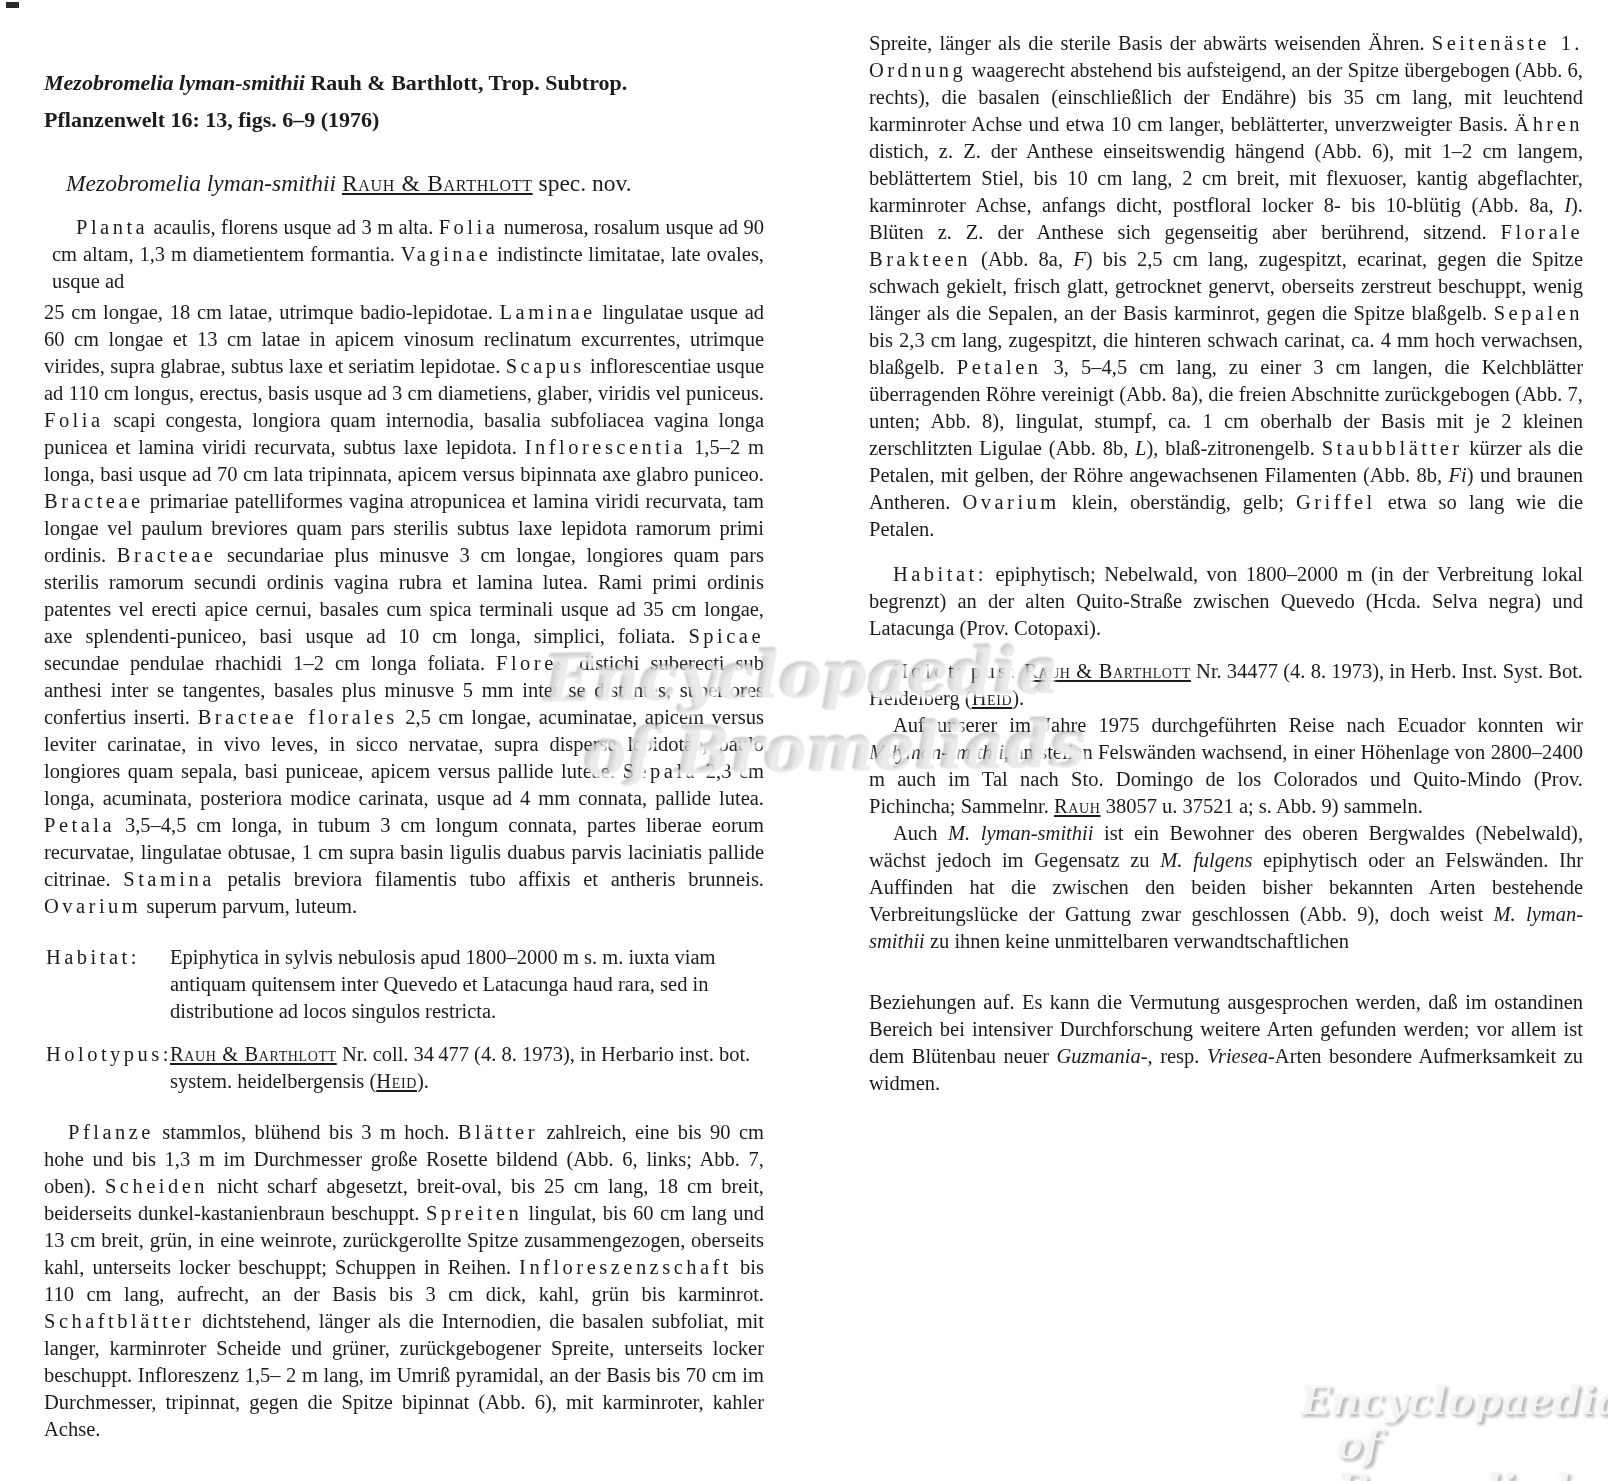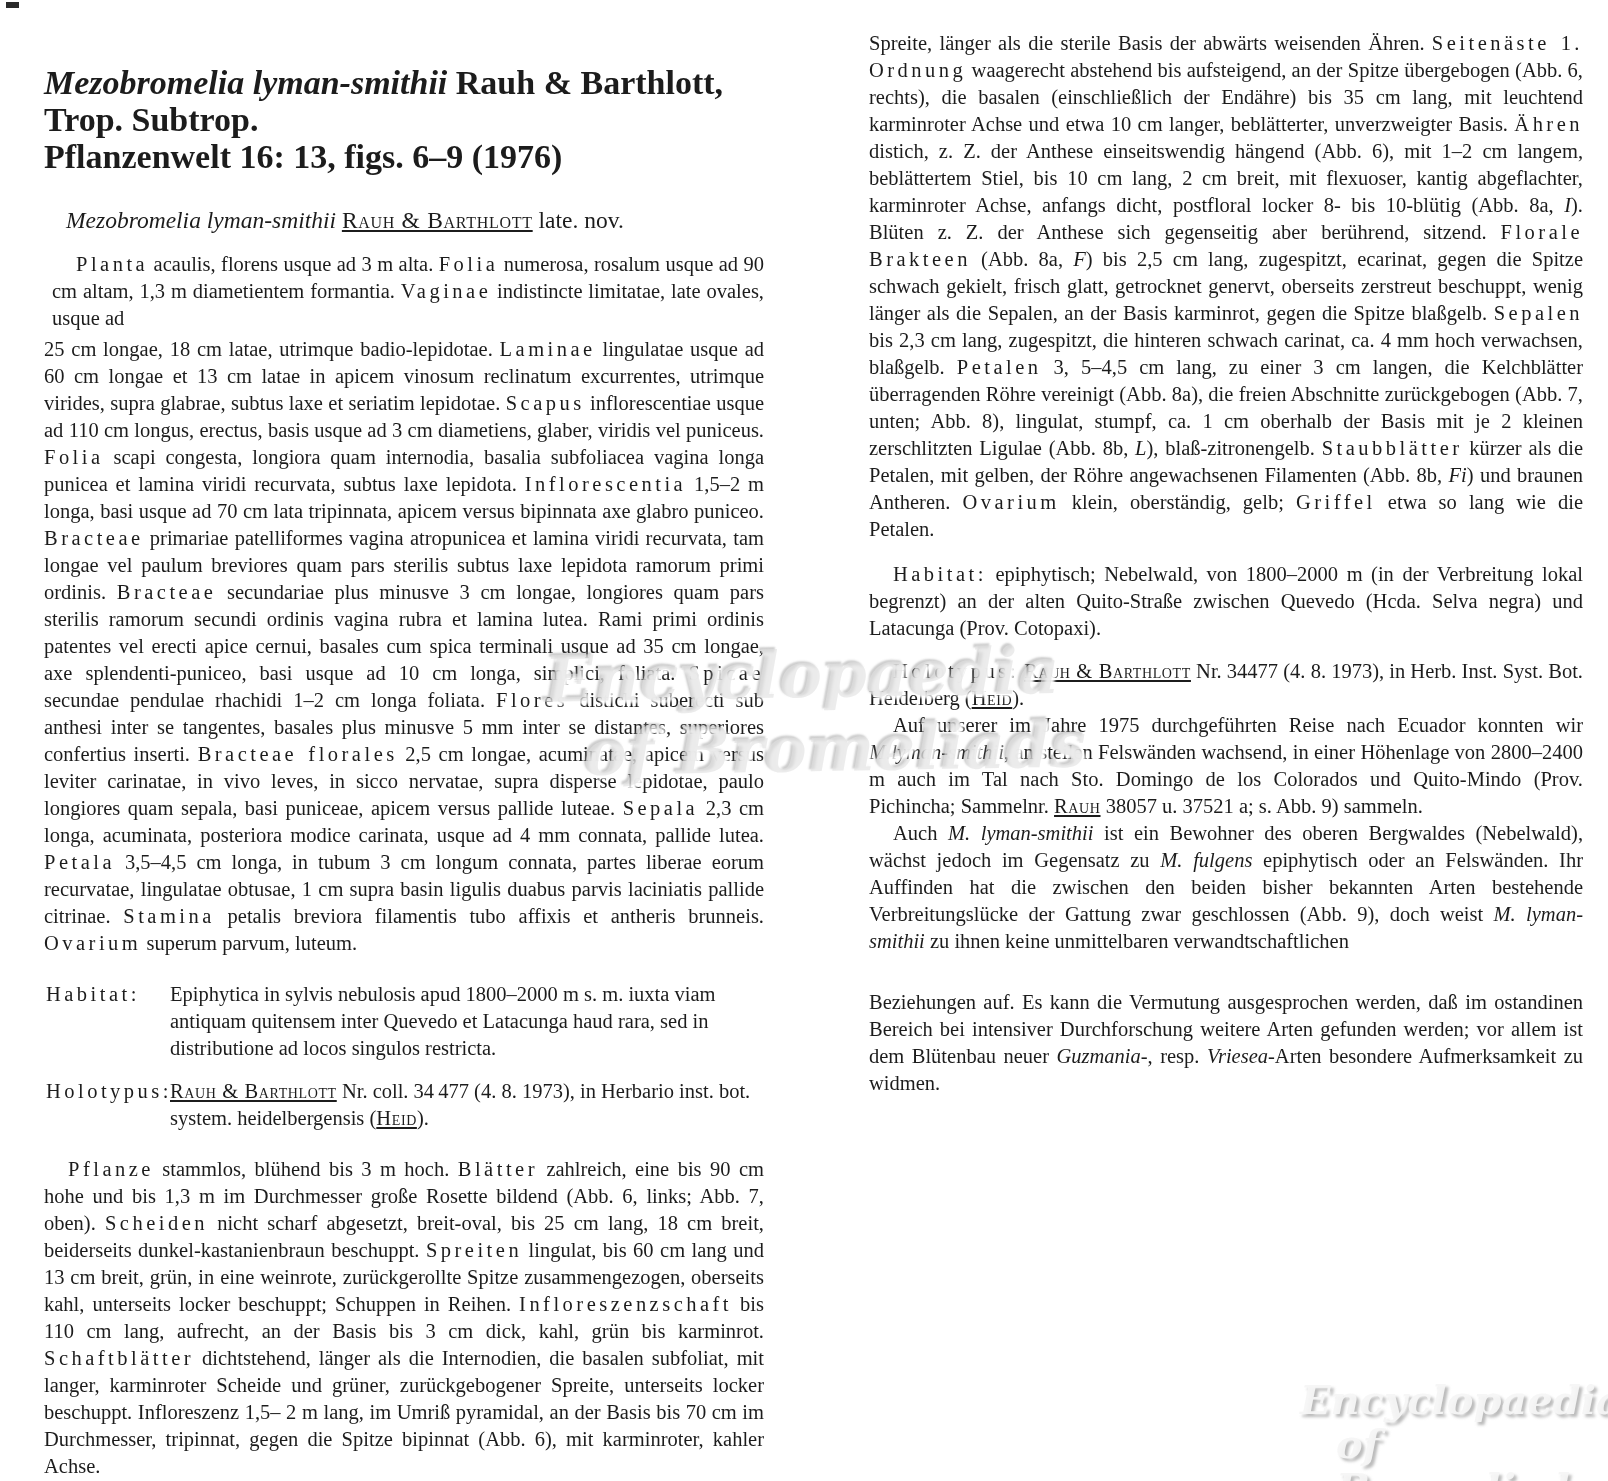--- a/index.html
+++ b/index.html
@@ -15,21 +15,21 @@
   .col-right{left:869px;top:30px;width:714px;}
   p{margin:0;text-align:justify;}
   .ind{text-indent:24px;}
   .i{font-style:italic;}
   .b{font-weight:bold;}
   .bi{font-weight:bold;font-style:italic;}
   .sp{letter-spacing:0.17em;}
   .sc{font-variant:small-caps;letter-spacing:0.03em;text-decoration:underline;}
   sup{font-size:0.62em;line-height:0;}
   
-  [data-name="title"]{font-size:34px;line-height:37px;text-align:left;margin-top:12px;}
+  [data-name="title"]{font-size:22px;line-height:37px;text-align:left;margin-top:12px;}
   [data-name="species-heading"]{font-size:23.5px;line-height:30px;text-align:left;margin-top:30px;text-indent:22px;}
   [data-name="latin-intro"]{margin-top:16px;margin-left:8px;}
   [data-name="footnote"]{margin-top:18px;font-size:19.5px;line-height:25px;}
   [data-name="latin-diagnosis"]{margin-top:4px;}
   .hang{position:relative;padding-left:126px;}
   .hang .hang-label{position:absolute;left:2px;top:0;}
   [data-name="habitat-latin"]{margin-top:24px;}
   [data-name="holotypus-latin"]{margin-top:16px;}
   [data-name="german-description"]{margin-top:24px;}
   [data-name="habitat-german"]{margin-top:18px;}
@@ -58,21 +58,21 @@
   }
 </style>
 </head>
 <body>
 
 <div class="page" data-name="scanned-page">
   <div class="artifact" data-name="scan-artifact"></div>
 
   <div class="col col-left" id="col-left" data-name="left-column">
       <p data-name="title"><span class="bi" data-name="text-segment">Mezobromelia lyman-smithii</span><span class="b" data-name="text-segment"> Rauh &amp; Barthlott, Trop. Subtrop.</span><br><span class="b" data-name="text-segment">Pflanzenwelt 16: 13, figs. 6–9 (1976)</span></p>
-      <p data-name="species-heading"><span class="i" data-name="text-segment">Mezobromelia lyman-smithii</span><span data-name="text-segment"> </span><span class="sc" data-name="text-segment">Rauh &amp; Barthlott</span><span data-name="text-segment"> late. nov.</span></p>
+      <p data-name="species-heading"><span class="i" data-name="text-segment">Mezobromelia lyman-smithii</span><span data-name="text-segment"> </span><span class="sc" data-name="text-segment">Rauh &amp; Barthlott</span><span data-name="text-segment"> spec. nov.</span></p>
       <p class="ind" data-name="latin-intro"><span class="sp" data-name="text-segment">Planta</span><span data-name="text-segment"> acaulis, florens usque ad 3 m alta. </span><span class="sp" data-name="text-segment">Folia</span><span data-name="text-segment"> numerosa, rosalum usque ad 90 cm altam, 1,3 m diametientem formantia. </span><span class="sp" data-name="text-segment">Vaginae</span><span data-name="text-segment"> indistincte limitatae, late ovales, usque ad</span></p>
       <p data-name="latin-diagnosis"><span data-name="text-segment">25 cm longae, 18 cm latae, utrimque badio-lepidotae. </span><span class="sp" data-name="text-segment">Laminae</span><span data-name="text-segment"> lingulatae usque ad 60 cm longae et 13 cm latae in apicem vinosum reclinatum excurrentes, utrimque virides, supra glabrae, subtus laxe et seriatim lepidotae. </span><span class="sp" data-name="text-segment">Scapus</span><span data-name="text-segment"> inflorescentiae usque ad 110 cm longus, erectus, basis usque ad 3 cm diametiens, glaber, viridis vel puniceus. </span><span class="sp" data-name="text-segment">Folia</span><span data-name="text-segment"> scapi congesta, longiora quam internodia, basalia subfoliacea vagina longa punicea et lamina viridi recurvata, subtus laxe lepidota. </span><span class="sp" data-name="text-segment">Inflorescentia</span><span data-name="text-segment"> 1,5–2 m longa, basi usque ad 70 cm lata tripinnata, apicem versus bipinnata axe glabro puniceo. </span><span class="sp" data-name="text-segment">Bracteae</span><span data-name="text-segment"> primariae patelliformes vagina atropunicea et lamina viridi recurvata, tam longae vel paulum breviores quam pars sterilis subtus laxe lepidota ramorum primi ordinis. </span><span class="sp" data-name="text-segment">Bracteae</span><span data-name="text-segment"> secundariae plus minusve 3 cm longae, longiores quam pars sterilis ramorum secundi ordinis vagina rubra et lamina lutea. Rami primi ordinis patentes vel erecti apice cernui, basales cum spica terminali usque ad 35 cm longae, axe splendenti-puniceo, basi usque ad 10 cm longa, simplici, foliata. </span><span class="sp" data-name="text-segment">Spicae</span><span data-name="text-segment"> secundae pendulae rhachidi 1–2 cm longa foliata. </span><span class="sp" data-name="text-segment">Flores</span><span data-name="text-segment"> distichi suberecti sub anthesi inter se tangentes, basales plus minusve 5 mm inter se distantes, superiores confertius inserti. </span><span class="sp" data-name="text-segment">Bracteae florales</span><span data-name="text-segment"> 2,5 cm longae, acuminatae, apicem versus leviter carinatae, in vivo leves, in sicco nervatae, supra disperse lepidotae, paulo longiores quam sepala, basi puniceae, apicem versus pallide luteae. </span><span class="sp" data-name="text-segment">Sepala</span><span data-name="text-segment"> 2,3 cm longa, acuminata, posteriora modice carinata, usque ad 4 mm connata, pallide lutea. </span><span class="sp" data-name="text-segment">Petala</span><span data-name="text-segment"> 3,5–4,5 cm longa, in tubum 3 cm longum connata, partes liberae eorum recurvatae, lingulatae obtusae, 1 cm supra basin ligulis duabus parvis laciniatis pallide citrinae. </span><span class="sp" data-name="text-segment">Stamina</span><span data-name="text-segment"> petalis breviora filamentis tubo affixis et antheris brunneis. </span><span class="sp" data-name="text-segment">Ovarium</span><span data-name="text-segment"> superum parvum, luteum.</span></p>
       <div class="hang" data-name="habitat-latin"><span class="hang-label" data-name="habitat-latin-label"><span class="sp" data-name="text-segment">Habitat:</span></span><span data-name="habitat-latin-text"><span data-name="text-segment">Epiphytica in sylvis nebulosis apud 1800–2000 m s. m. iuxta viam antiquam quitensem inter Quevedo et Latacunga haud rara, sed in distributione ad locos singulos restricta.</span></span></div>
       <div class="hang" data-name="holotypus-latin"><span class="hang-label" data-name="holotypus-latin-label"><span class="sp" data-name="text-segment">Holotypus:</span></span><span data-name="holotypus-latin-text"><span class="sc" data-name="text-segment">Rauh &amp; Barthlott</span><span data-name="text-segment"> Nr. coll. 34 477 (4. 8. 1973), in Herbario inst. bot. system. heidelbergensis (</span><span class="sc" data-name="text-segment">Heid</span><span data-name="text-segment">).</span></span></div>
       <p class="ind" data-name="german-description"><span class="sp" data-name="text-segment">Pflanze</span><span data-name="text-segment"> stammlos, blühend bis 3 m hoch. </span><span class="sp" data-name="text-segment">Blätter</span><span data-name="text-segment"> zahlreich, eine bis 90 cm hohe und bis 1,3 m im Durchmesser große Rosette bildend (Abb. 6, links; Abb. 7, oben). </span><span class="sp" data-name="text-segment">Scheiden</span><span data-name="text-segment"> nicht scharf abgesetzt, breit-oval, bis 25 cm lang, 18 cm breit, beiderseits dunkel-kastanienbraun beschuppt. </span><span class="sp" data-name="text-segment">Spreiten</span><span data-name="text-segment"> lingulat, bis 60 cm lang und 13 cm breit, grün, in eine weinrote, zurückgerollte Spitze zusammengezogen, oberseits kahl, unterseits locker beschuppt; Schuppen in Reihen. </span><span class="sp" data-name="text-segment">Infloreszenzschaft</span><span data-name="text-segment"> bis 110 cm lang, aufrecht, an der Basis bis 3 cm dick, kahl, grün bis karminrot. </span><span class="sp" data-name="text-segment">Schaftblätter</span><span data-name="text-segment"> dichtstehend, länger als die Internodien, die basalen subfoliat, mit langer, karminroter Scheide und grüner, zurückgebogener Spreite, unterseits locker beschuppt. Infloreszenz 1,5– 2 m lang, im Umriß pyramidal, an der Basis bis 70 cm im Durchmesser, tripinnat, gegen die Spitze bipinnat (Abb. 6), mit karminroter, kahler Achse. </span></p>
     </div>
   <div class="col col-right" id="col-right" data-name="right-column">
       <p data-name="description-continued"><span data-name="text-segment">Spreite, länger als die sterile Basis der abwärts weisenden Ähren. </span><span class="sp" data-name="text-segment">Seitenäste 1. Ordnung</span><span data-name="text-segment"> waagerecht abstehend bis aufsteigend, an der Spitze übergebogen (Abb. 6, rechts), die basalen (einschließlich der Endähre) bis 35 cm lang, mit leuchtend karminroter Achse und etwa 10 cm langer, beblätterter, unverzweigter Basis. </span><span class="sp" data-name="text-segment">Ähren</span><span data-name="text-segment"> distich, z. Z. der Anthese einseitswendig hängend (Abb. 6), mit 1–2 cm langem, beblättertem Stiel, bis 10 cm lang, 2 cm breit, mit flexuoser, kantig abgeflachter, karminroter Achse, anfangs dicht, postfloral locker 8- bis 10-blütig (Abb. 8a, </span><span class="i" data-name="text-segment">I</span><span data-name="text-segment">). Blüten z. Z. der Anthese sich gegenseitig aber berührend, sitzend. </span><span class="sp" data-name="text-segment">Florale Brakteen</span><span data-name="text-segment"> (Abb. 8a, </span><span class="i" data-name="text-segment">F</span><span data-name="text-segment">) bis 2,5 cm lang, zugespitzt, ecarinat, gegen die Spitze schwach gekielt, frisch glatt, getrocknet genervt, oberseits zerstreut beschuppt, wenig länger als die Sepalen, an der Basis karminrot, gegen die Spitze blaßgelb. </span><span class="sp" data-name="text-segment">Sepalen</span><span data-name="text-segment"> bis 2,3 cm lang, zugespitzt, die hinteren schwach carinat, ca. 4 mm hoch verwachsen, blaßgelb. </span><span class="sp" data-name="text-segment">Petalen</span><span data-name="text-segment"> 3, 5–4,5 cm lang, zu einer 3 cm langen, die Kelchblätter überragenden Röhre vereinigt (Abb. 8a), die freien Abschnitte zurückgebogen (Abb. 7, unten; Abb. 8), lingulat, stumpf, ca. 1 cm oberhalb der Basis mit je 2 kleinen zerschlitzten Ligulae (Abb. 8b, </span><span class="i" data-name="text-segment">L</span><span data-name="text-segment">), blaß-zitronengelb. </span><span class="sp" data-name="text-segment">Staubblätter</span><span data-name="text-segment"> kürzer als die Petalen, mit gelben, der Röhre angewachsenen Filamenten (Abb. 8b, </span><span class="i" data-name="text-segment">Fi</span><span data-name="text-segment">) und braunen Antheren. </span><span class="sp" data-name="text-segment">Ovarium</span><span data-name="text-segment"> klein, oberständig, gelb; </span><span class="sp" data-name="text-segment">Griffel</span><span data-name="text-segment"> etwa so lang wie die Petalen.</span></p>
       <p class="ind" data-name="habitat-german"><span class="sp" data-name="text-segment">Habitat:</span><span data-name="text-segment"> epiphytisch; Nebelwald, von 1800–2000 m (in der Verbreitung lokal begrenzt) an der alten Quito-Straße zwischen Quevedo (Hcda. Selva negra) und Latacunga (Prov. Cotopaxi).</span></p>
       <p class="ind" data-name="holotypus-german"><span class="sp" data-name="text-segment">Holotypus:</span><span data-name="text-segment"> </span><span class="sc" data-name="text-segment">Rauh &amp; Barthlott</span><span data-name="text-segment"> Nr. 34477 (4. 8. 1973), in Herb. Inst. Syst. Bot. Heidelberg (</span><span class="sc" data-name="text-segment">Heid</span><span data-name="text-segment">).</span></p>

